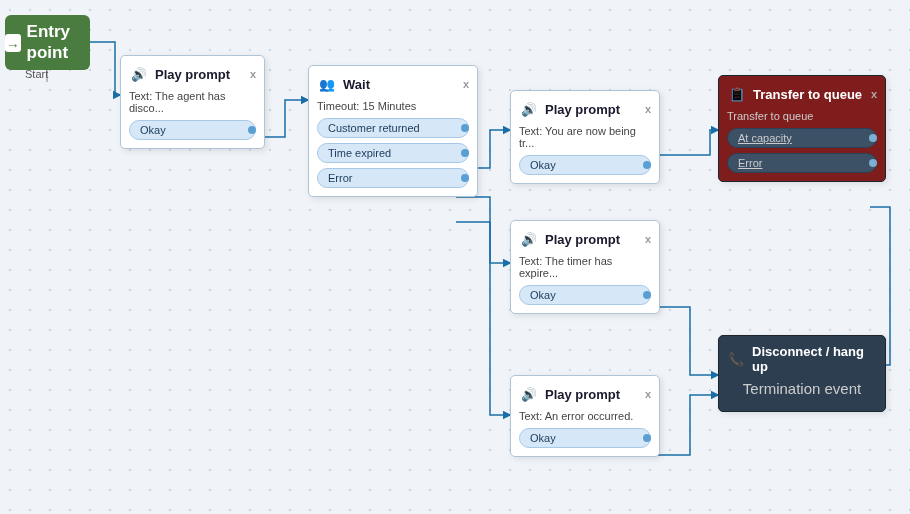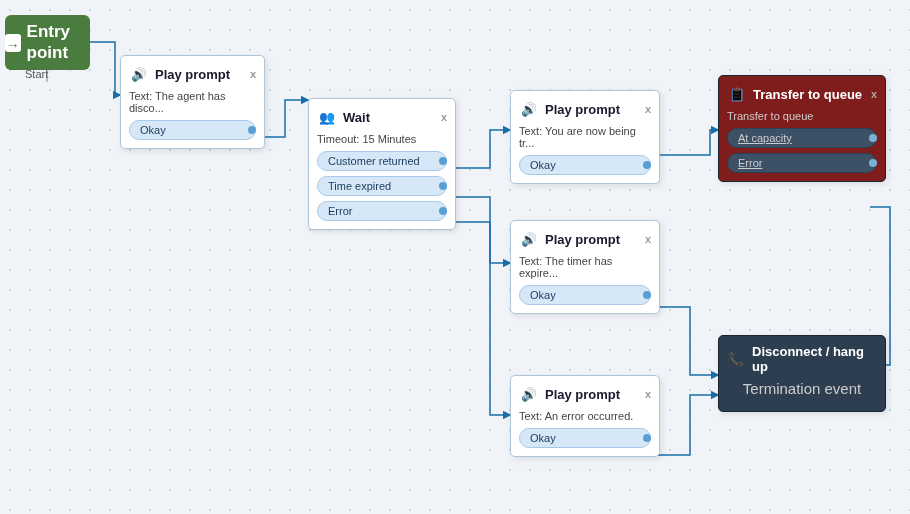--- a/index.html
+++ b/index.html
@@ -214,21 +214,21 @@
     <span class="card-icon icon-sound"></span>
     <span>Play prompt</span>
     <span class="close-x">x</span>
   </div>
   <div class="card-body">Text: The agent has disco...</div>
   <div class="card-connector">
     <span>Okay</span>
   </div>
 </div>
 
-<div class="flow-card" style="left:308px; top:65px; width:148px;margin-top:33px;">
+<div class="flow-card" style="left:308px; top:65px; width:170px;">
   <div class="card-header">
     <span class="card-icon icon-wait"></span>
     <span>Wait</span>
     <span class="close-x">x</span>
   </div>
   <div class="card-body">Timeout: 15 Minutes</div>
   <div class="card-connector">
     <span>Customer returned</span>
   </div>
   <div class="card-connector" style="margin-top:5px;">

